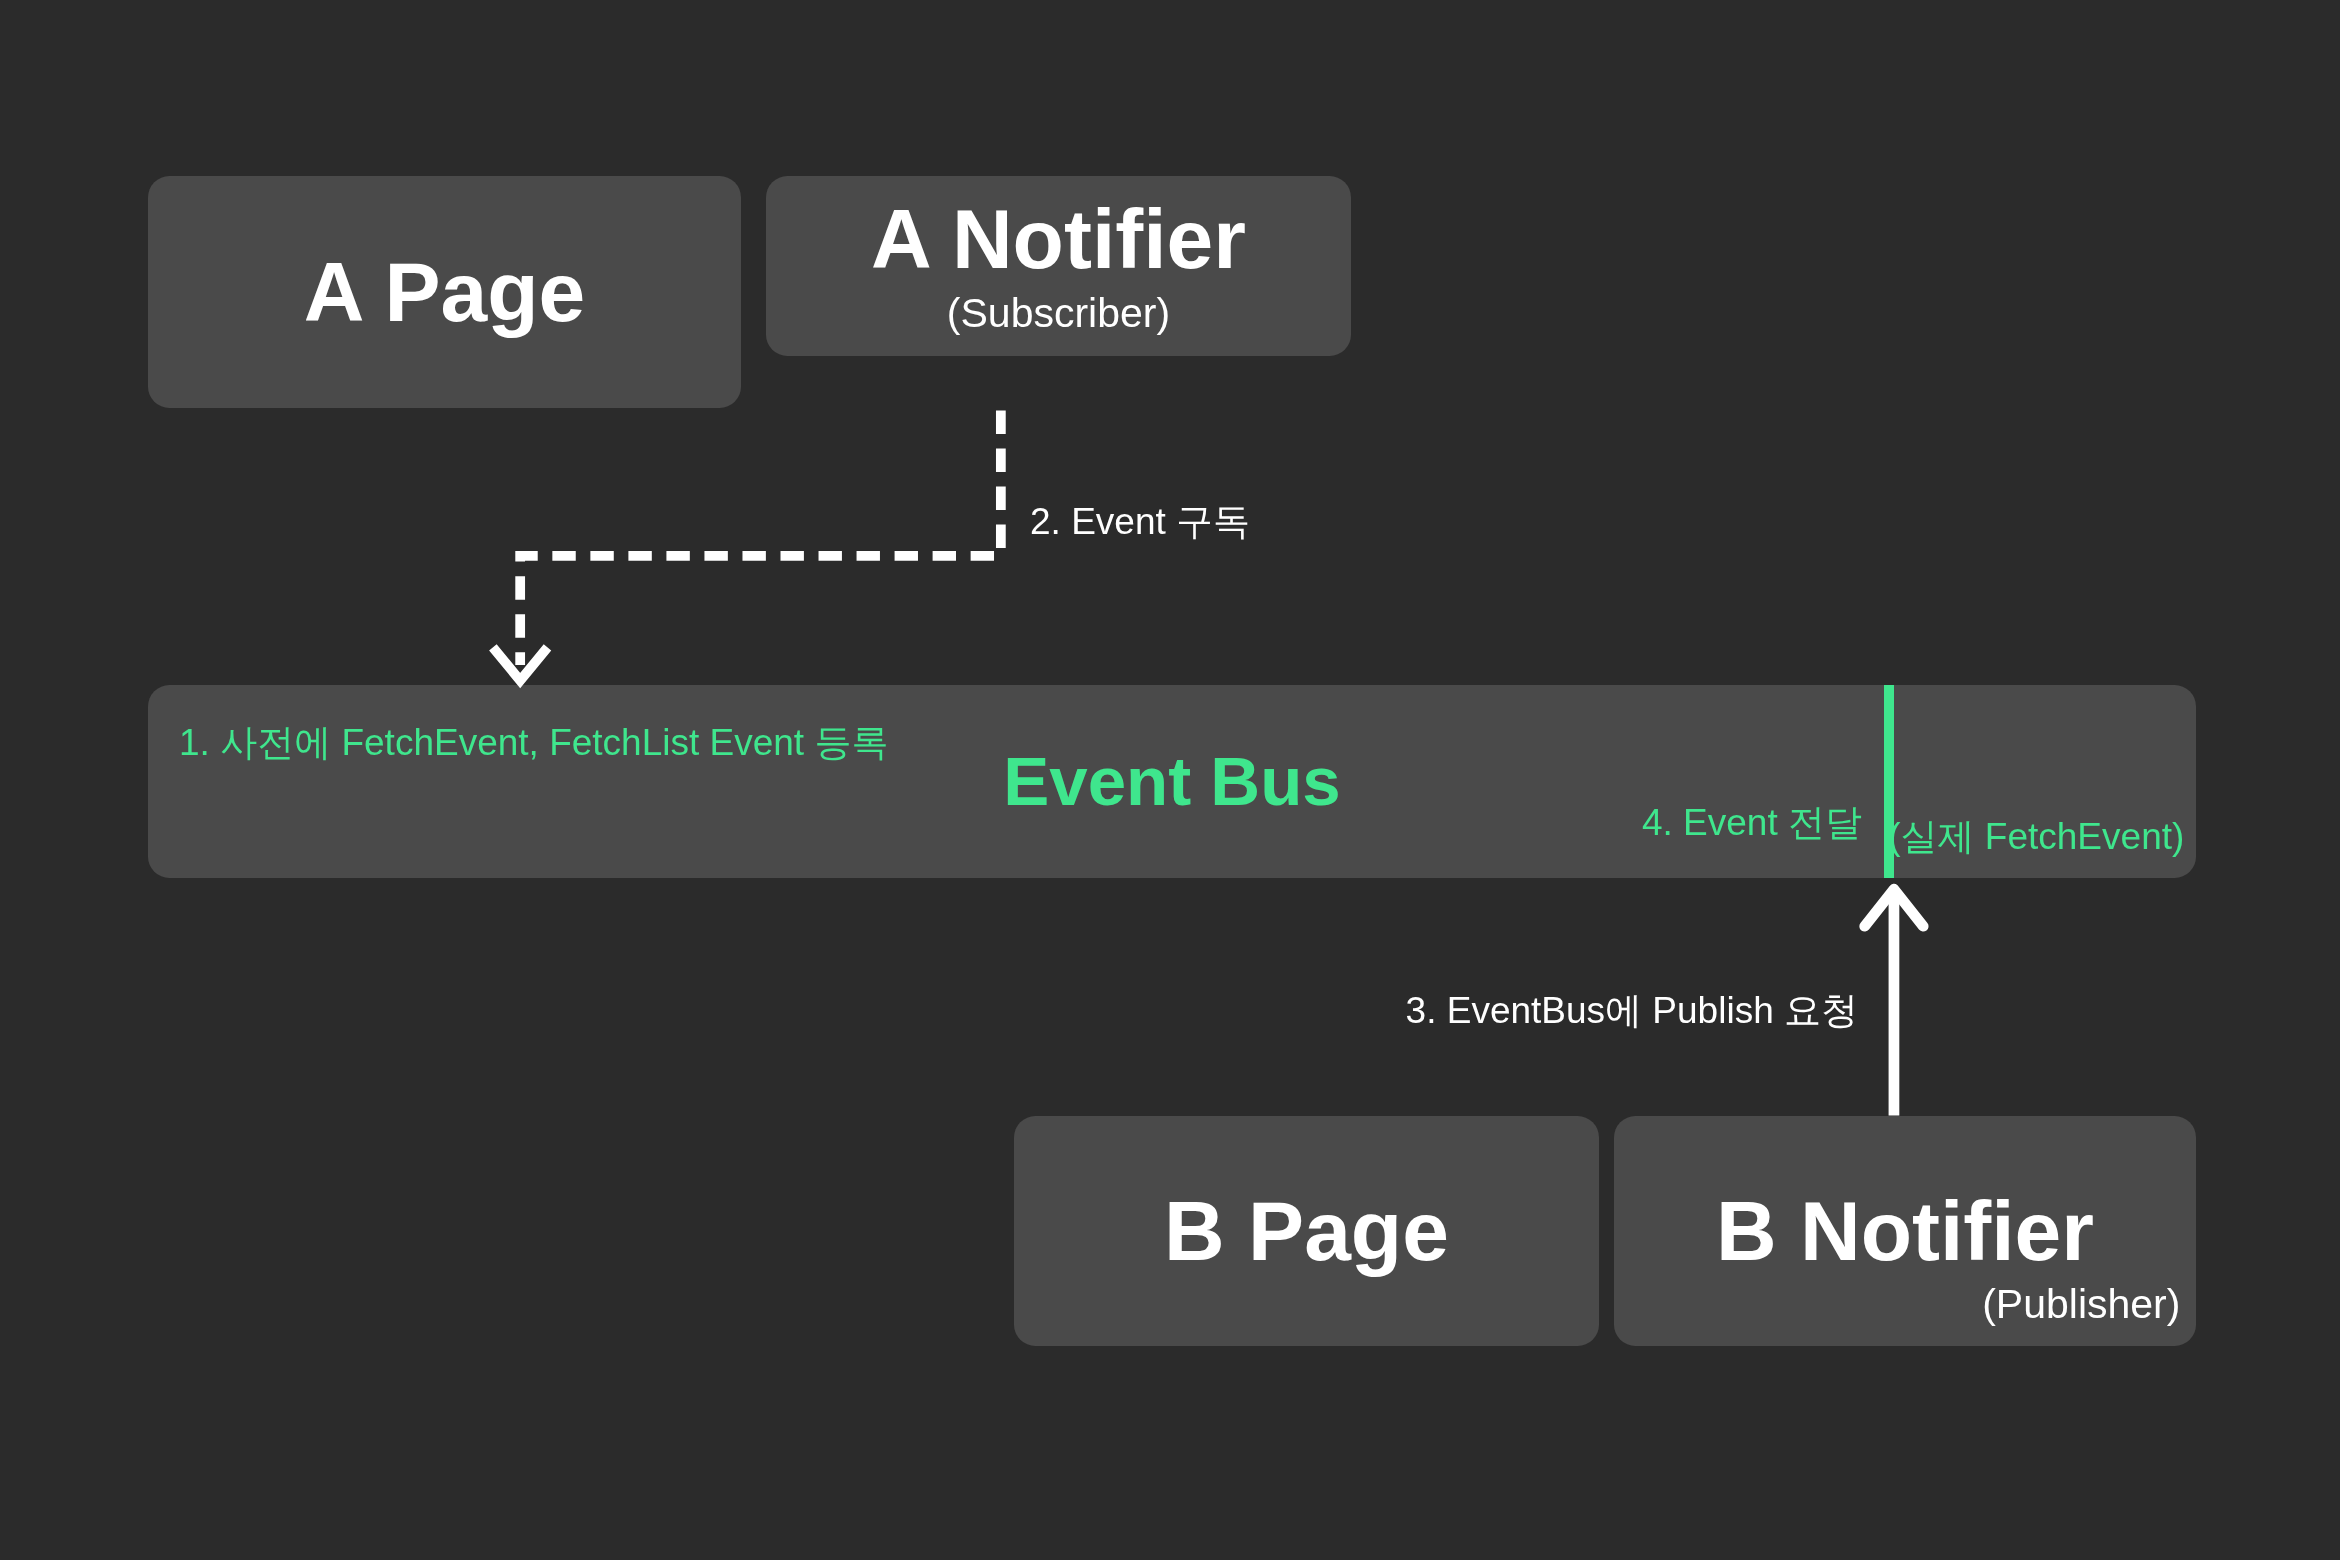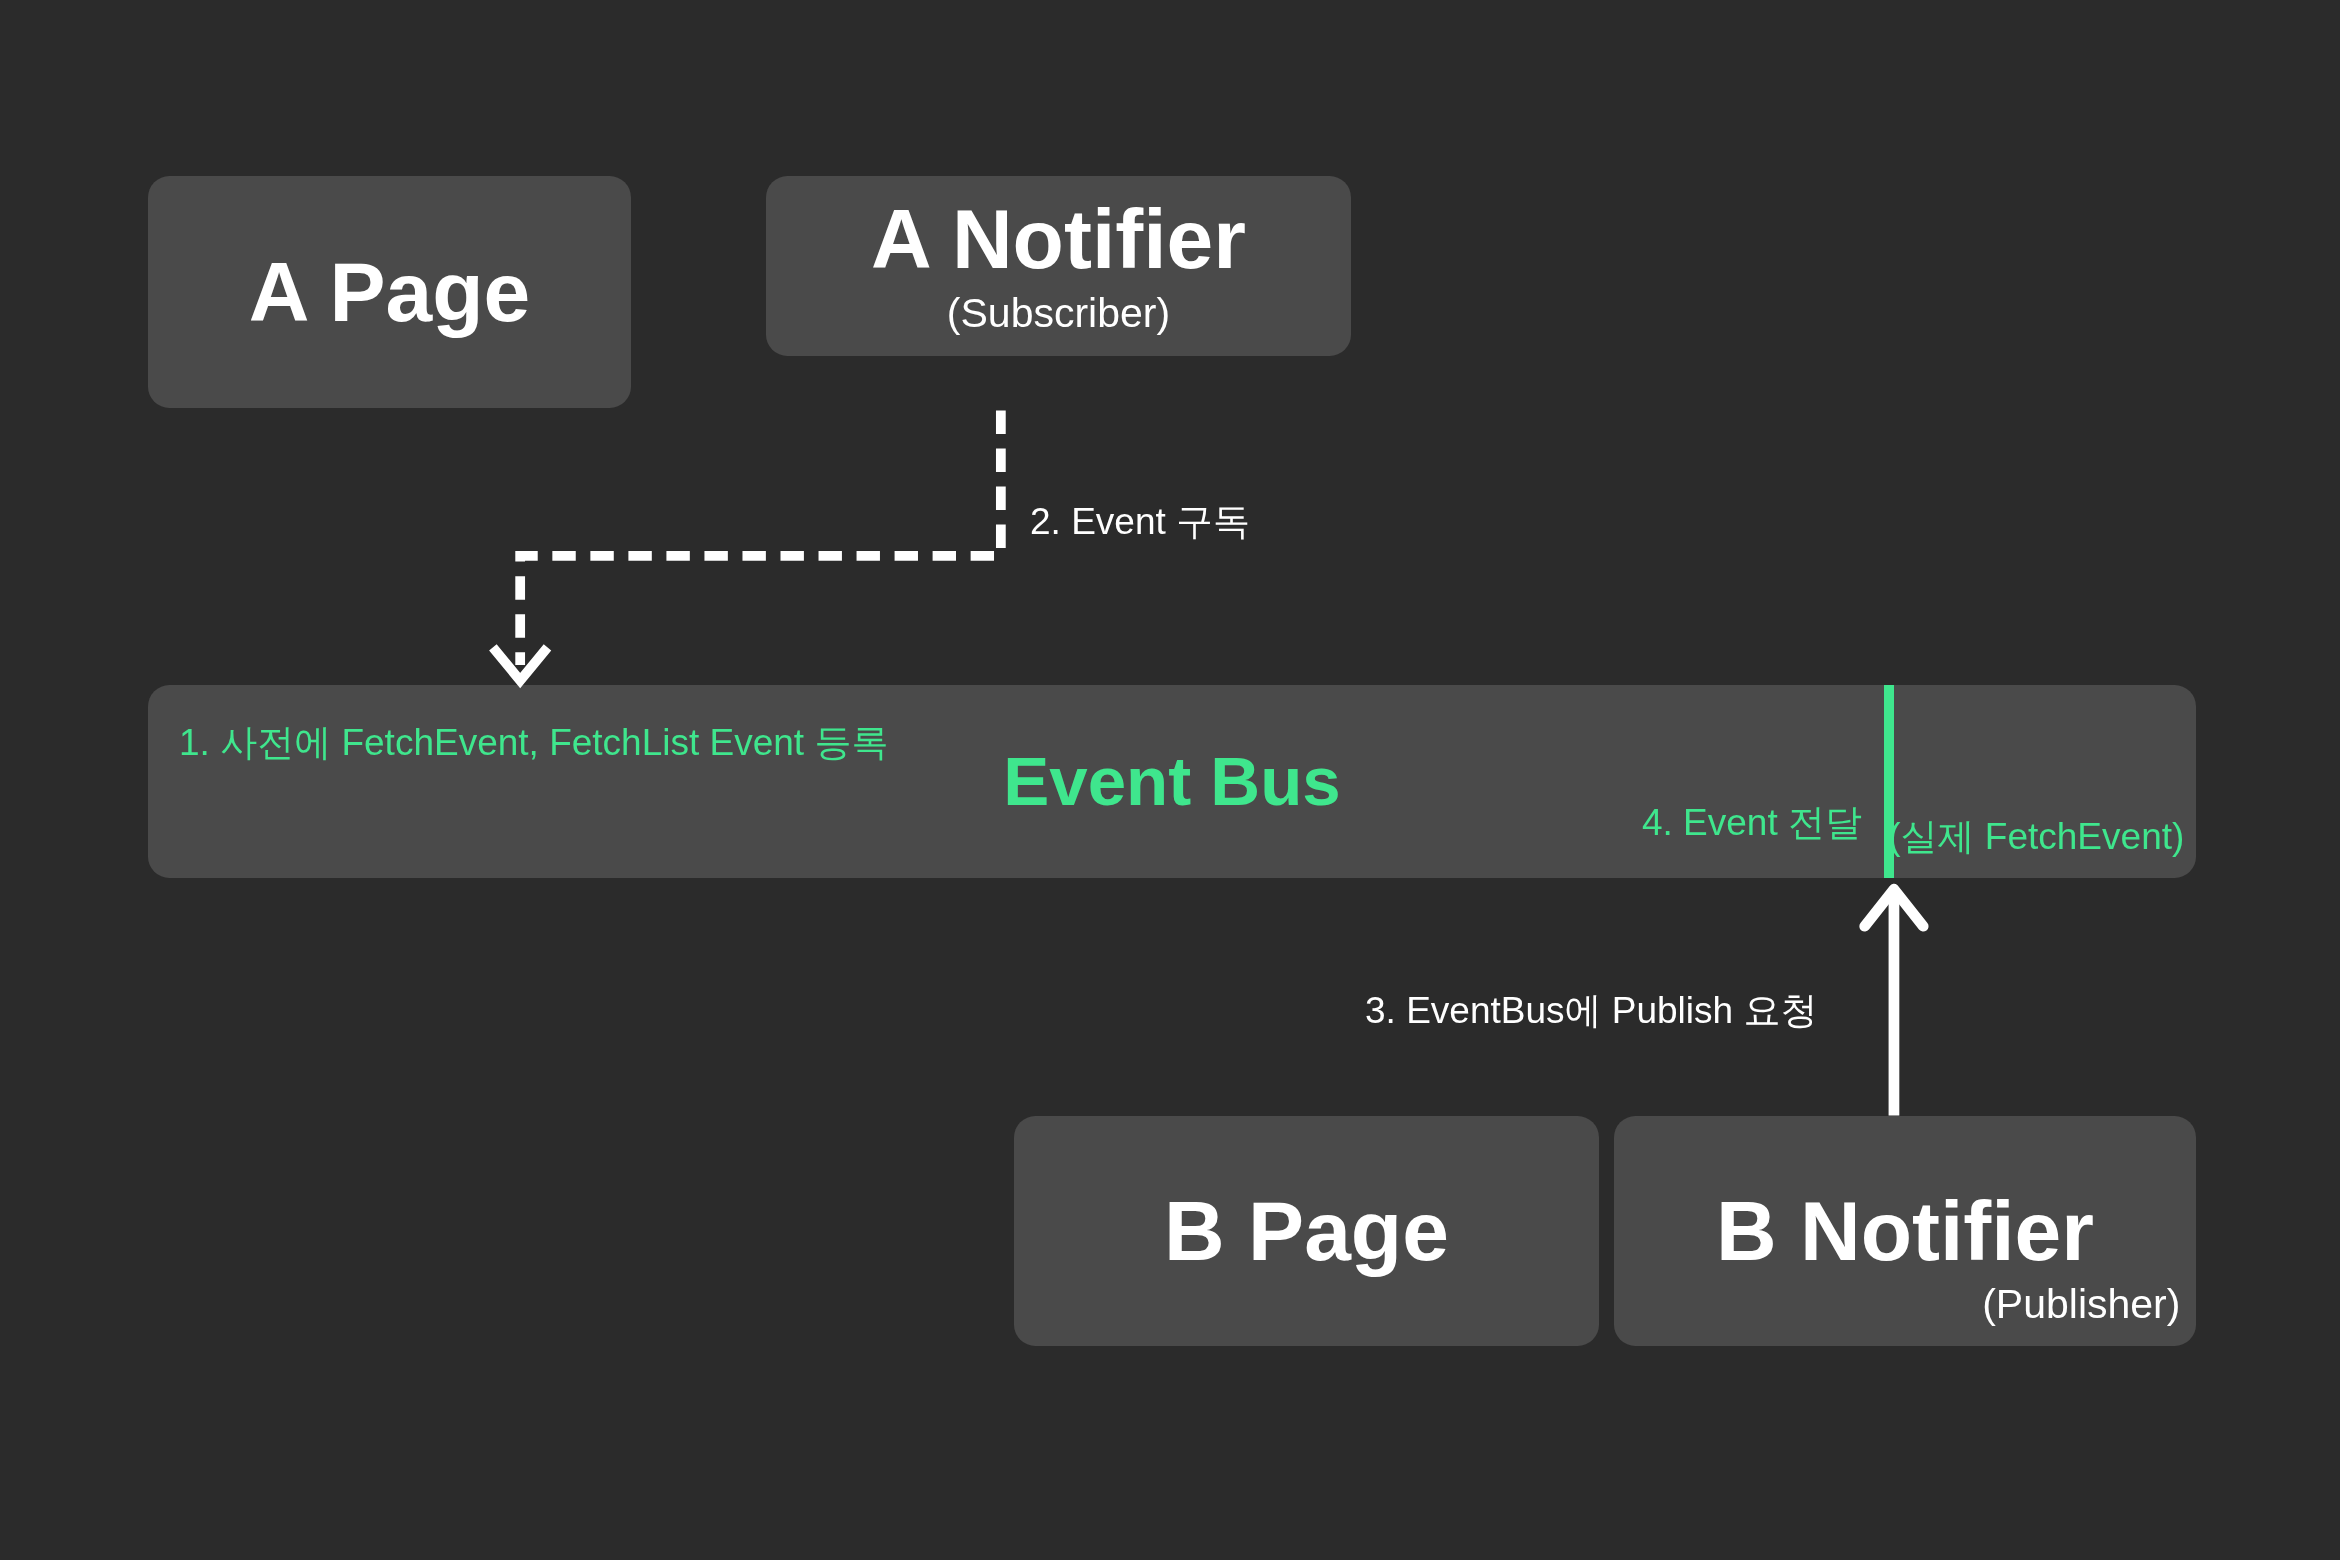--- a/index.html
+++ b/index.html
@@ -33,21 +33,21 @@
     white-space: nowrap;
   }
   .node-subtitle {
     font-size: 41px;
     font-weight: normal;
     color: #ffffff;
     margin-top: 6px;
     white-space: nowrap;
   }
   
-  #a-page      { left: 148px;  top: 176px;  width: 483px;  height: 232px; }
+  #a-page      { left: 148px;  top: 176px;  width: 593px;  height: 232px; }
   #a-notifier  { left: 766px;  top: 176px;  width: 585px;  height: 180px; }
   #b-page      { left: 1014px; top: 1116px; width: 585px;  height: 230px; }
   #b-notifier  { left: 1614px; top: 1116px; width: 582px;  height: 230px; }
   #b-notifier .node-subtitle {
     position: absolute;
     right: 15.6px;
     bottom: 17.6px;
     margin: 0;
   }
   #event-bus {
@@ -81,21 +81,21 @@
     height: 193px;
     background: #3fe68d;
   }
   .edge-label {
     position: absolute;
     font-size: 37px;
     color: #ffffff;
     white-space: nowrap;
   }
   #subscribe-label { left: 1030px; top: 497px; }
-  #publish-label   { left: 1365px; top: 986px; width: 493px; }
+  #publish-label   { left: 1365px; top: 986px; width: 493px; text-align: right; }
   #arrows-layer {
     position: absolute;
     left: 0; top: 0;
     width: 2341px;
     height: 1560px;
     pointer-events: none;
   }
 </style>
 </head>
 <body>

